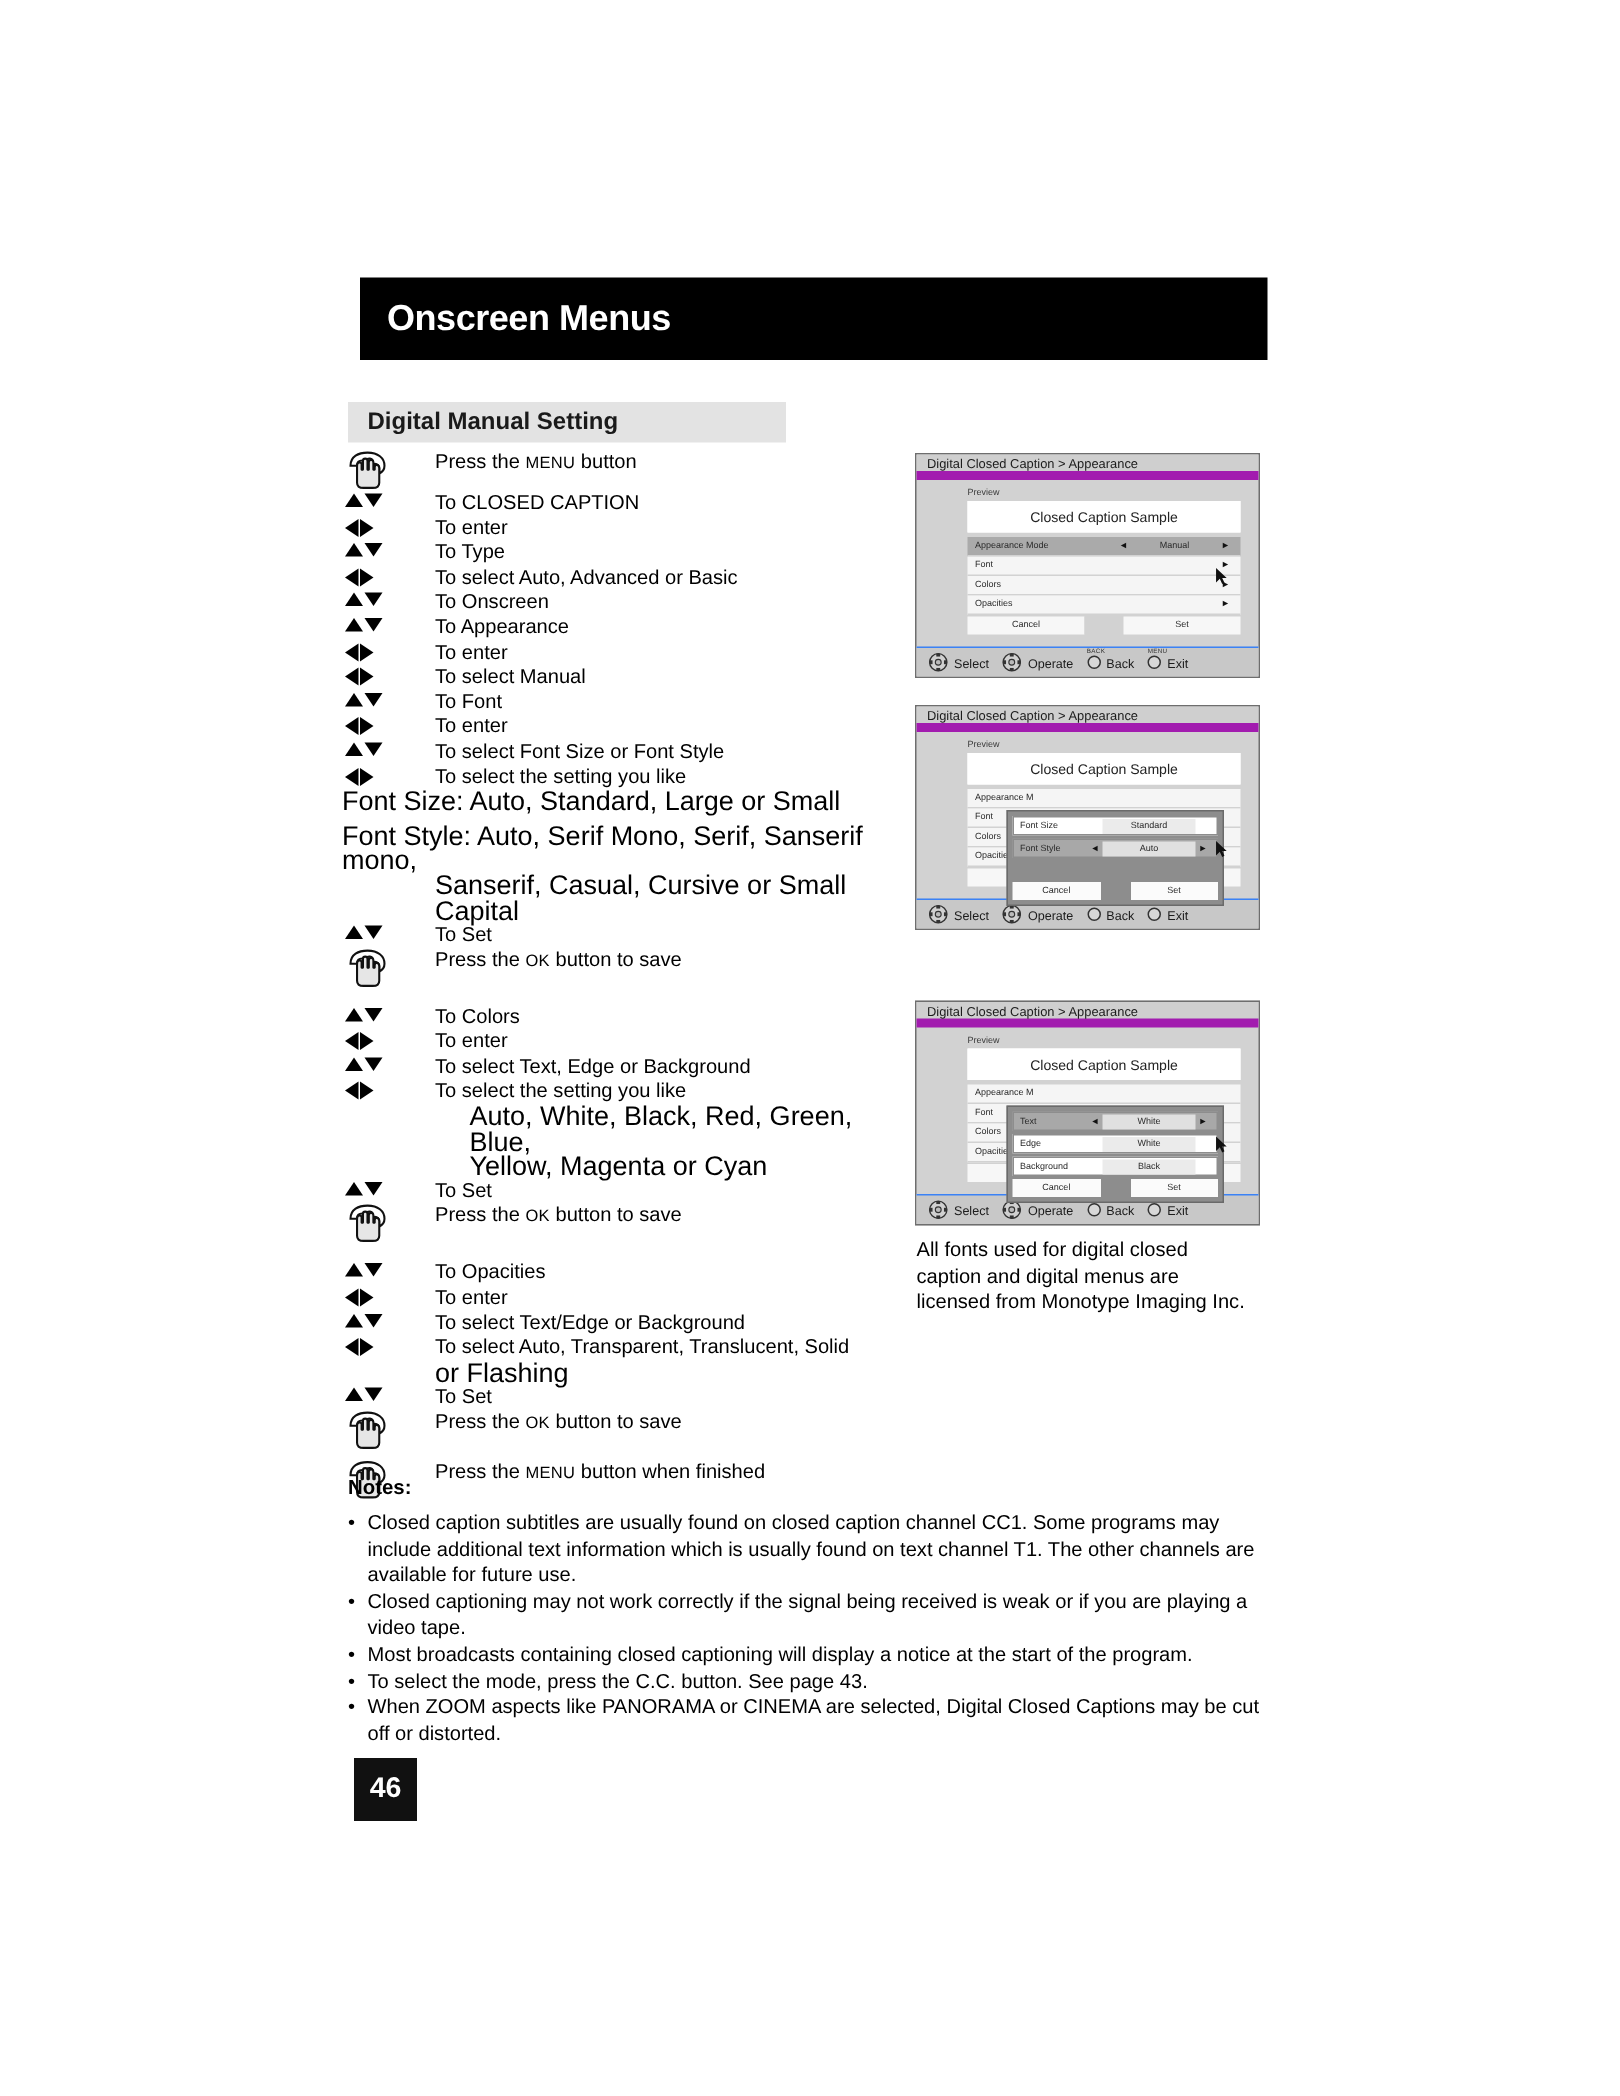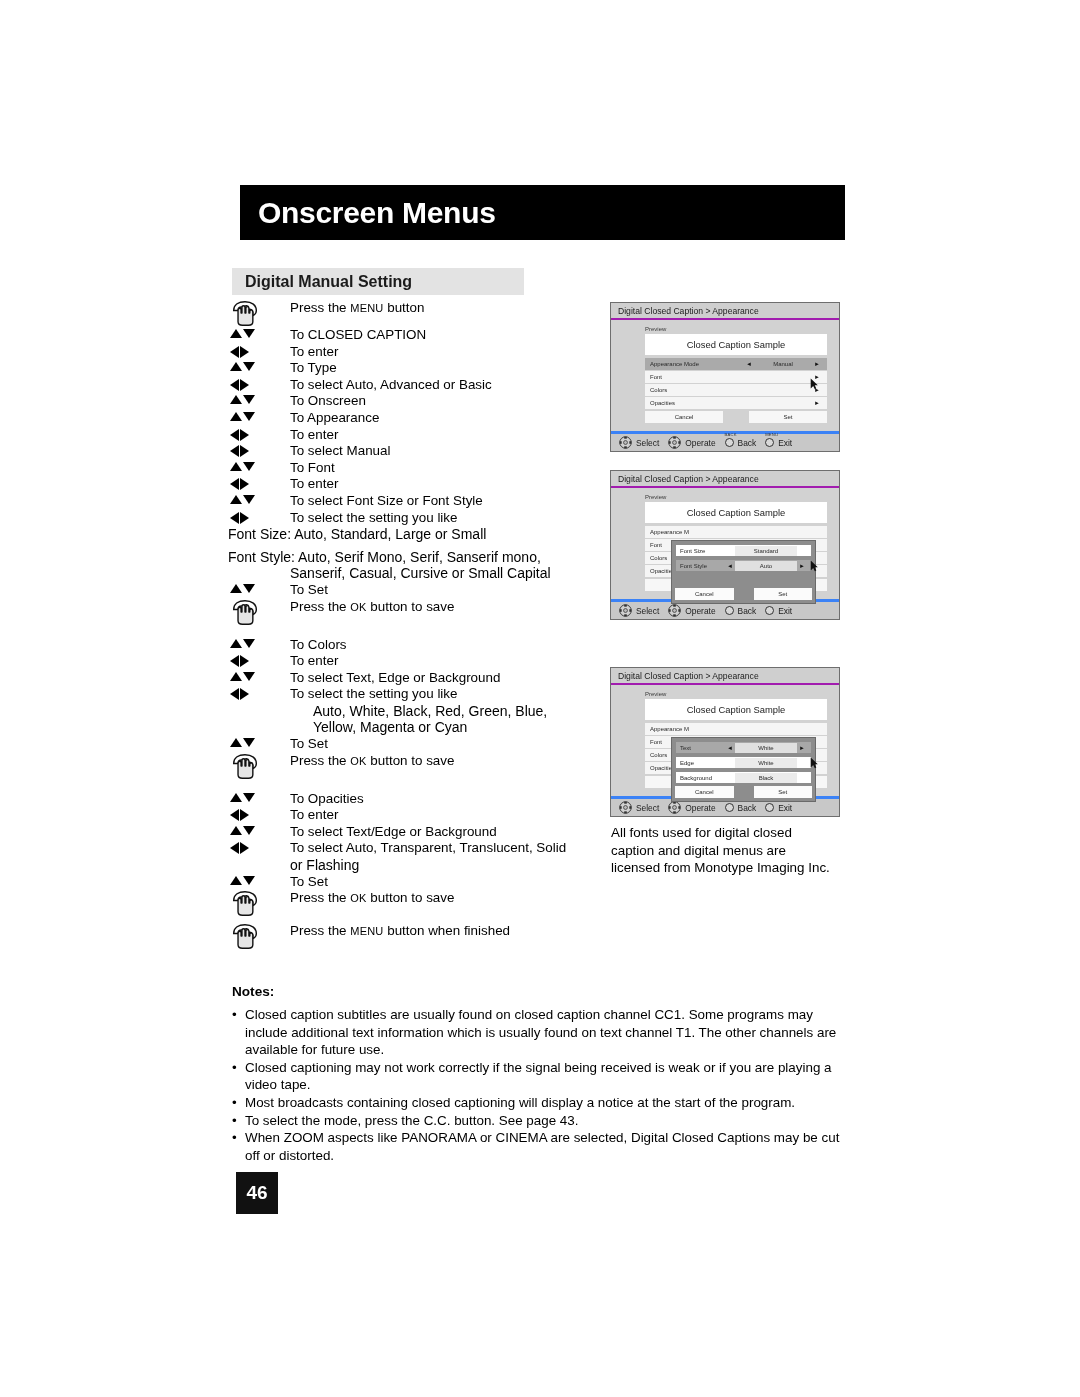--- a/index.html
+++ b/index.html
@@ -15,21 +15,21 @@
 
   .page { position:absolute; left:0; top:0; width:1080px; height:1397px; }
 
   
   .banner {
     position:absolute; left:240px; top:185px; width:605px; height:55px;
     background:#000000;
     display:flex; align-items:center;
   }
   .banner-title {
-    color:#ffffff; font-size:30px; font-weight:bold;
+    color:#ffffff; font-size:24px; font-weight:bold;
     letter-spacing:-0.3px; padding-left:18px;
   }
 
   
   .section-title-bar {
     position:absolute; left:232px; top:268px; width:292px; height:27px;
     background:#e3e3e3;
     display:flex; align-items:center;
   }
   .section-title {
@@ -56,38 +56,38 @@
   .tri { width:0; height:0; display:inline-block; }
   .tri-up    { border-left:6px solid transparent; border-right:6px solid transparent; border-bottom:9px solid #000; }
   .tri-down  { border-left:6px solid transparent; border-right:6px solid transparent; border-top:9px solid #000; }
   .tri-left  { border-top:6px solid transparent; border-bottom:6px solid transparent; border-right:9px solid #000; }
   .tri-right { border-top:6px solid transparent; border-bottom:6px solid transparent; border-left:9px solid #000; }
 
   .hand-icon { display:inline-block; width:30px; height:27px; margin-top:0px; }
 
   
   .note-line {
-    font-size:14px; line-height:16.6px;
+    font-size:18px; line-height:16.6px;
     padding-left:0px;
   }
   .indent-line { padding-left:62px; }
   .indent-line2 { padding-left:85px; }
   .gap-sm { height:6px; }
   .gap-md { height:11px; }
 
   .smallcaps { font-size:11px; letter-spacing:0.2px; }
 
   
   .tv {
     position:absolute; width:230px; height:150px;
     background:#d2d2d2; border:1px solid #6e6e6e;
     font-size:5.6px; color:#2a2a2a;
   }
   .tv-header {
-    height:17px; background:#cfcfcf; border-bottom:2px solid #a21caf;
+    height:17px; background:#cfcfcf; border-bottom:6px solid #a21caf;
     display:flex; align-items:center; padding-left:7px;
     font-size:8.6px; color:#1c1c1c;
   }
   .tv-body { position:relative; height:111px; padding:6px 12px 0 25px; }
   .tv-preview-label { font-size:6px; color:#3a3a3a; margin-bottom:2px; padding-left:9px;}
   .tv-sample {
     background:#ffffff; height:21px; margin-left:9px;
     display:flex; align-items:center; justify-content:center;
     font-size:9.4px; color:#232323; border:1px solid #ffffff;
   }
@@ -104,21 +104,21 @@
   .tv-footer-btns {
     display:flex; margin-left:9px; height:12px; margin-top:1px;
   }
   .tv-btn {
     flex:1; background:#f7f7f7; display:flex; align-items:center; justify-content:center;
     font-size:6px;
   }
   .tv-btn-gap { width:26px; background:#d2d2d2; }
   .tv-bottombar {
     position:absolute; left:0; bottom:0; width:100%; height:20px;
-    background:#c8c8c8; border-top:3px solid #3b82f6;
+    background:#c8c8c8; border-top:1px solid #3b82f6;
     display:flex; align-items:center; gap:9px; padding-left:8px;
   }
   .bb-item { display:flex; align-items:center; gap:4px; font-size:8.4px; color:#1c1c1c; position:relative;}
   .dpad { width:13px; height:13px; position:relative; }
   .circ-btn { width:9px; height:9px; border:1.4px solid #333; border-radius:50%; background:#d8d8d8; }
   .bb-mini {
     position:absolute; top:-6px; left:0px; font-size:4.2px; color:#333; letter-spacing:0.2px;
   }
 
   

